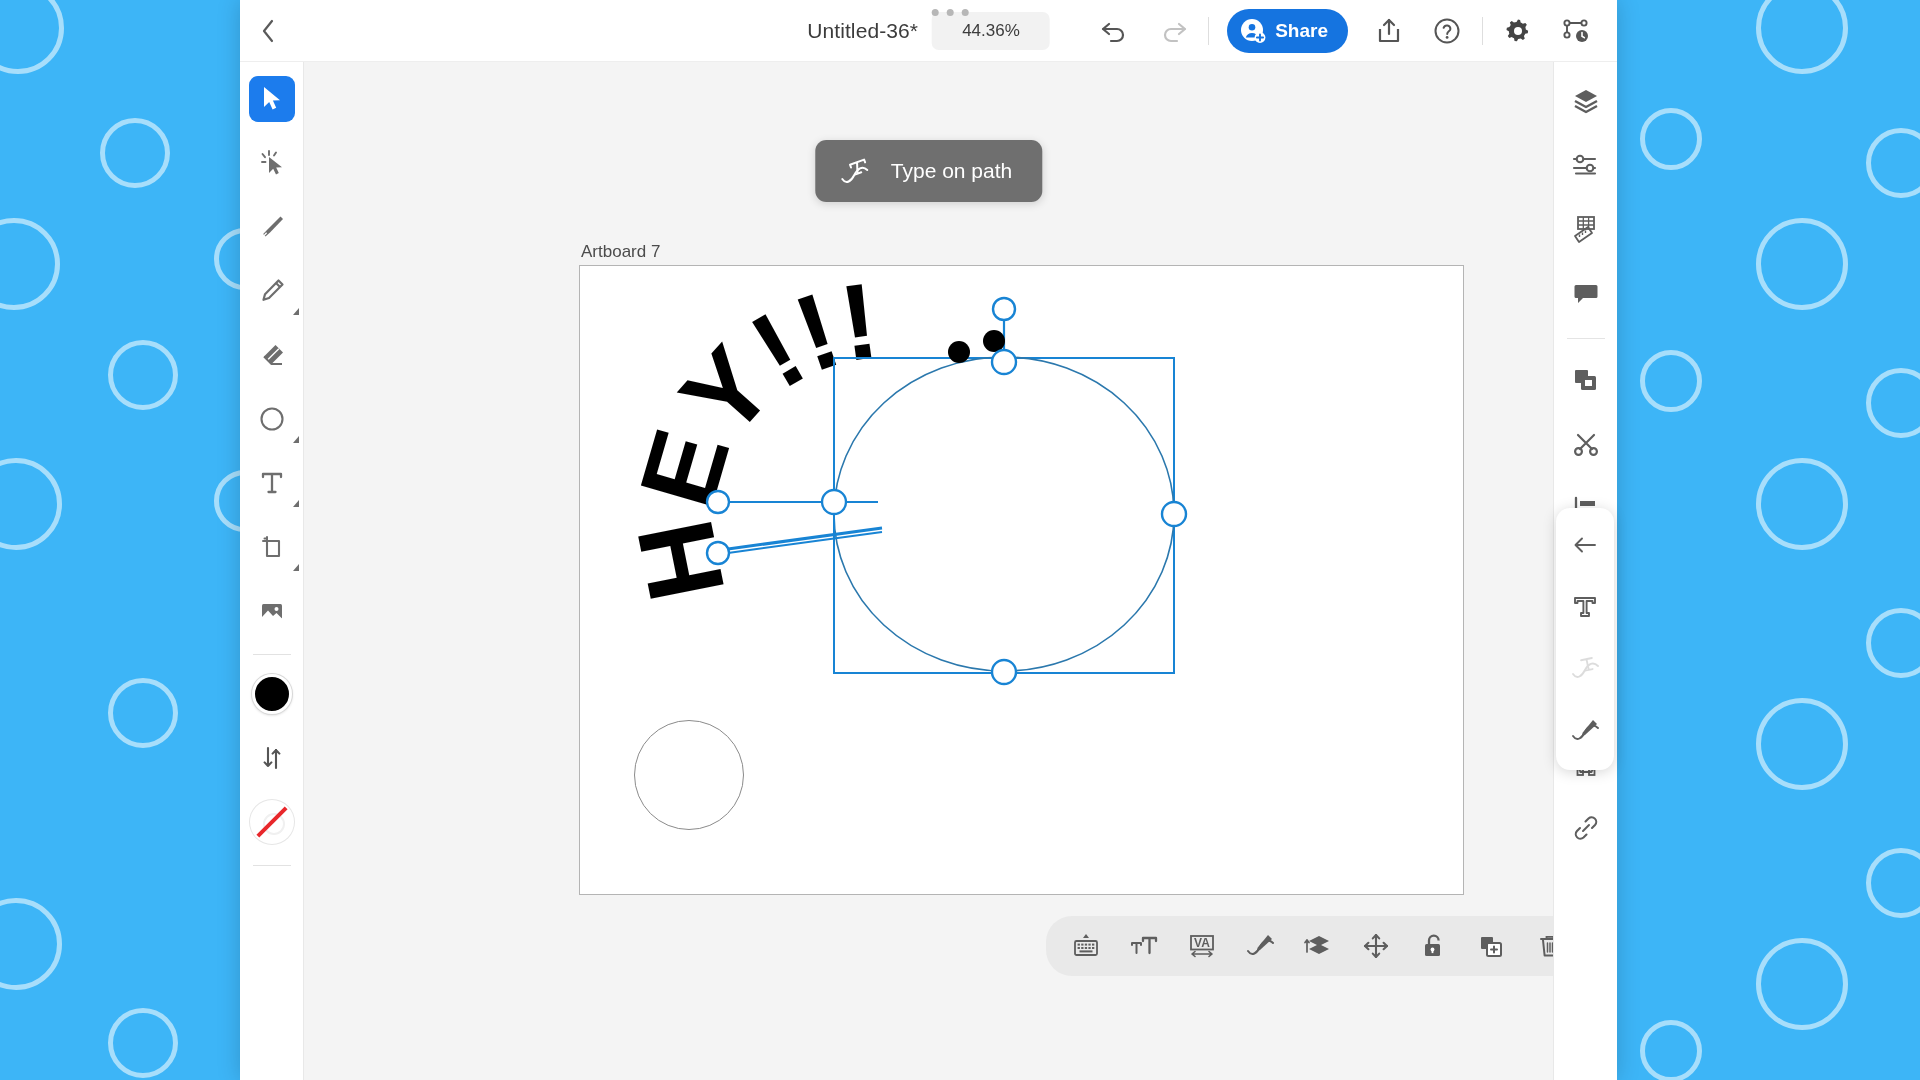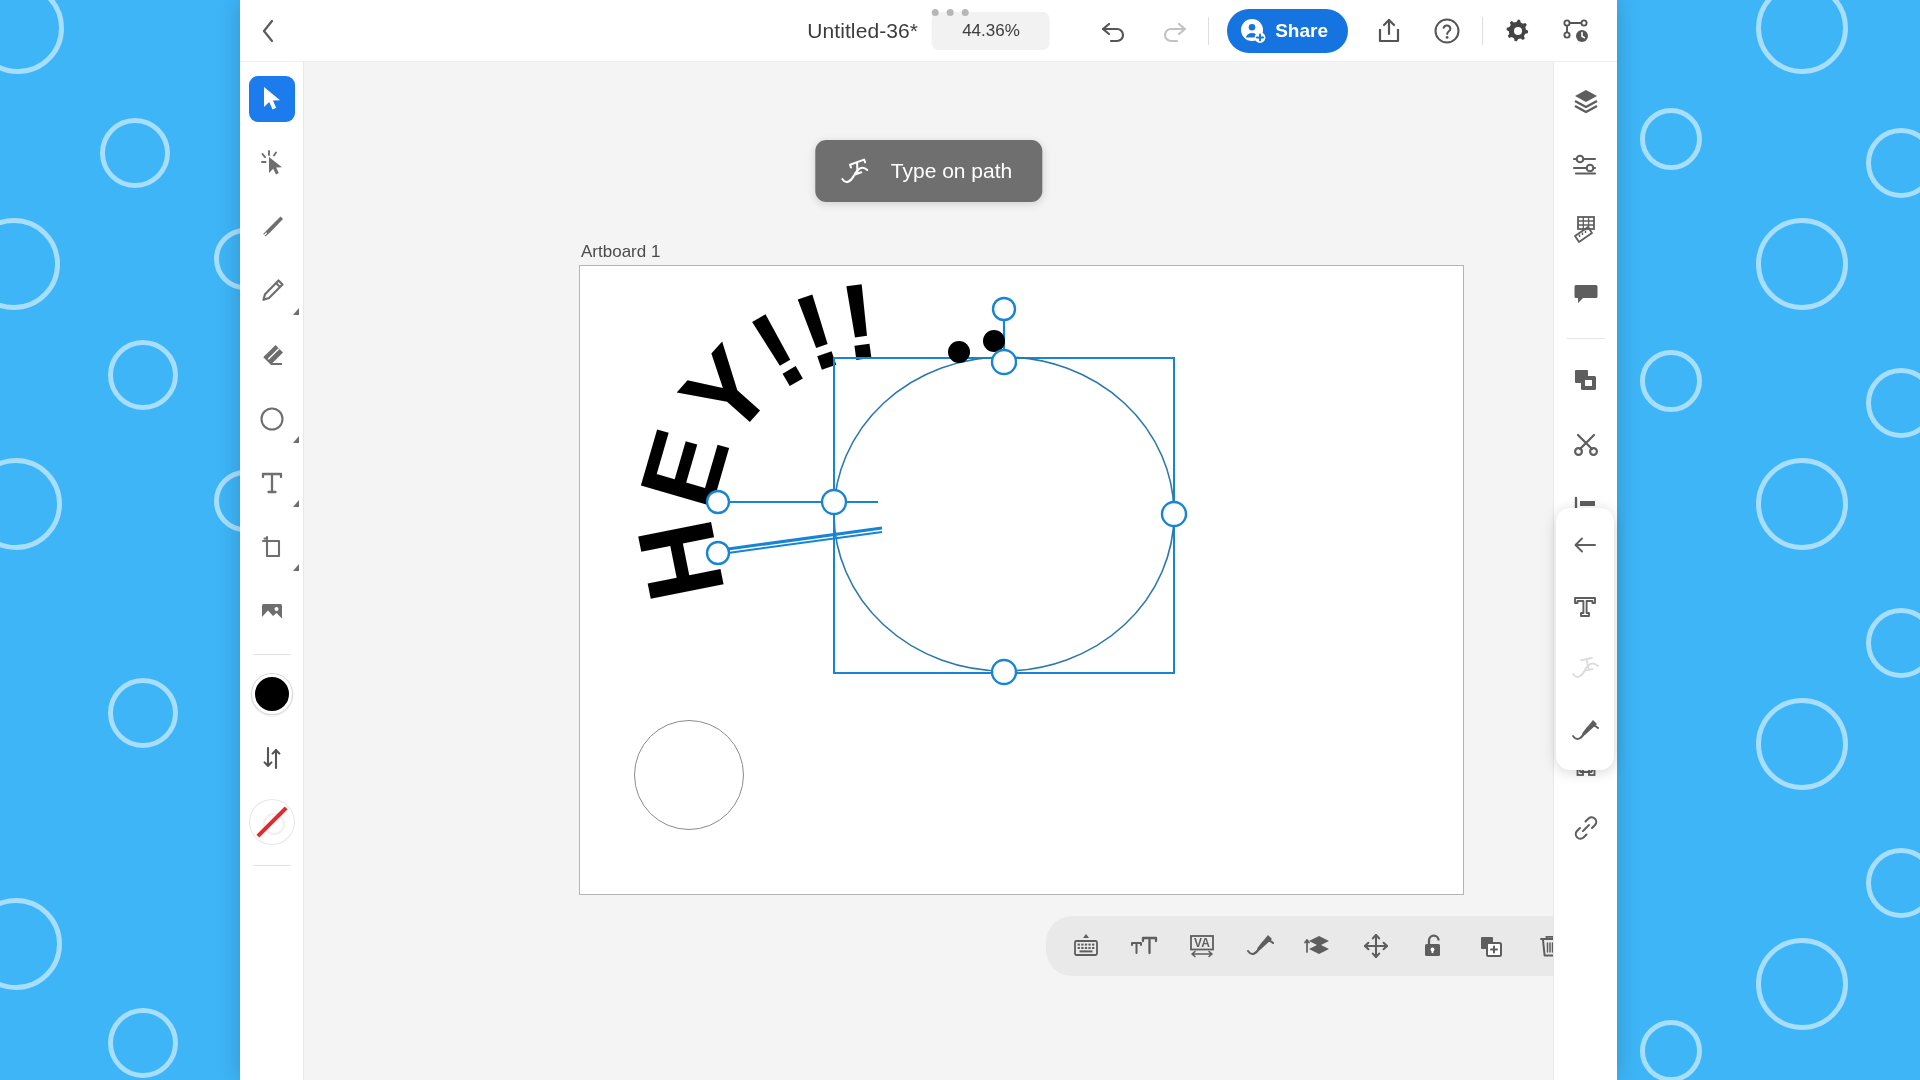--- a/index.html
+++ b/index.html
@@ -385,21 +385,21 @@
         </svg>
       </div>
       <div class="ltool">
         <div class="swatch-stroke"></div>
       </div>
       <div class="ltool-div"></div>
     </div>
 
     <div id="canvas-area">
 
-      <div id="artboard-label">Artboard 1</div>
+      <div id="artboard-label">Artboard 7</div>
       <div id="artboard"></div>
       <div id="loose-circle"></div>
 
       <svg id="canvas-svg" viewBox="0 0 1249 1018">
 
         <defs>
           <path id="heypath" d="M 435 545 A 175 165 0 0 1 705 340" fill="none"></path>
         </defs>
         <text font-family="'Liberation Sans', sans-serif" font-size="108" font-weight="bold" fill="#000">
           <textPath href="#heypath" startOffset="4%">HEY!!!</textPath>

